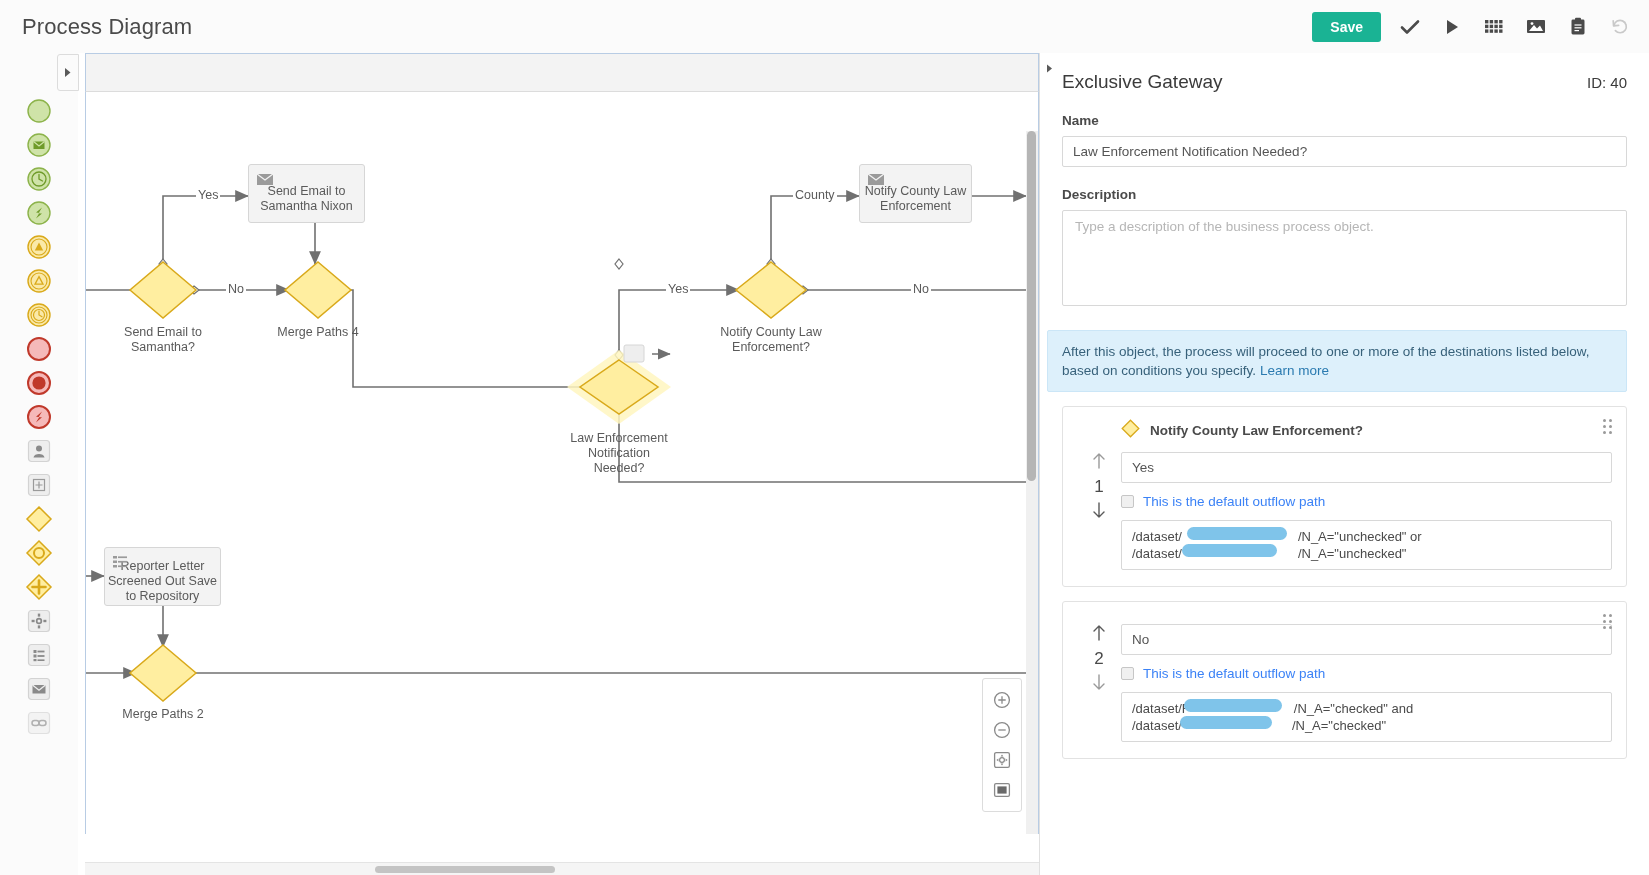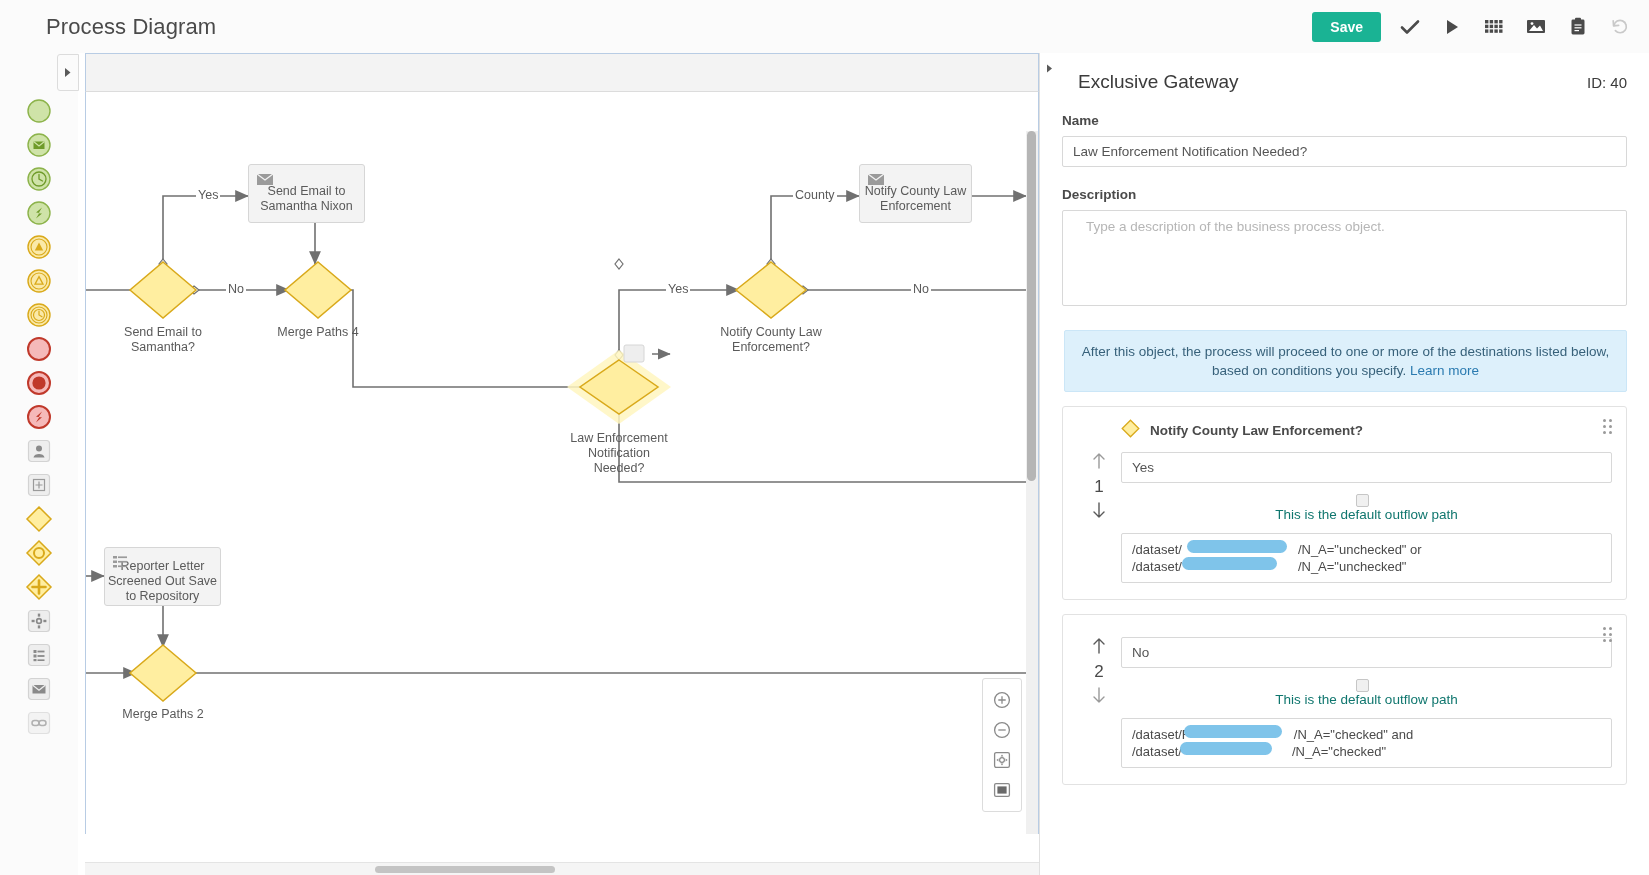--- a/index.html
+++ b/index.html
@@ -10,21 +10,21 @@
     background: #ffffff;
     font-family: "Liberation Sans", sans-serif;
     color: #3b3b3b;
   }
   .app { position: relative; width: 1649px; height: 875px; }
 
   
   .header {
     position: absolute; top: 0; left: 0; width: 1649px; height: 53px;
     background: #fbfbfb;
-    display: flex; align-items: center; padding-left: 24px;
+    display: flex; align-items: center;
   }
   .page-title {
     margin-left: 22px;
     font-size: 22px; font-weight: 400; color: #4a4a4a;
     letter-spacing: .1px;
   }
   .header-tools {
     margin-left: auto; margin-right: 16px;
     display: flex; align-items: center; gap: 16px;
   }
@@ -158,21 +158,21 @@
     overflow: hidden;
   }
   .panel-expander {
     position: absolute; top: 6px; left: 6px;
     cursor: pointer;
   }
   .panel-head {
     display: flex; align-items: baseline;
     padding: 18px 22px 0 22px;
   }
-  .panel-title { font-size: 19px; color: #3b3b3b; margin-left: 16px; }
+  .panel-title { font-size: 19px; color: #3b3b3b; }
   .panel-id { margin-left: auto; font-size: 15px; color: #3b3b3b; }
   .tabs {
     margin: 14px 22px 0 22px;
     border-bottom: 1px solid #e4e4e4;
     display: flex;
   }
   .tab {
     font-size: 14px; color: #3b3b3b;
     padding: 6px 4px 9px 4px;
     border-bottom: 3px solid #1ab394;
@@ -186,31 +186,31 @@
   .text-input {
     width: 100%; height: 31px;
     border: 1px solid #d8d8d8; border-radius: 2px;
     font-size: 13.5px; color: #555; padding: 0 10px;
     font-family: "Liberation Sans", sans-serif;
     background: #fff;
   }
   .text-area {
     width: 100%; height: 96px;
     border: 1px solid #d8d8d8; border-radius: 2px;
-    font-size: 13.5px; color: #555; padding: 8px 23px;
+    font-size: 13.5px; color: #555; padding: 8px 12px;
     font-family: "Liberation Sans", sans-serif;
     resize: none; background: #fff;
   }
   .text-area::placeholder { color: #b6b6b6; }
   .info-box {
-    margin: 20px 22px 0 24px;
+    margin: 20px 22px 0 7px;
     background: #ddf0fb; border: 1px solid #cbe6f7;
     border-radius: 2px;
     padding: 11px 14px;
-    font-size: 13.5px; color: #37617a; line-height: 19px; text-align: center;
+    font-size: 13.5px; color: #37617a; line-height: 19px;
   }
   .info-box a { color: #2a7ab0; text-decoration: none; cursor: pointer; }
 
   .outflow-card {
     margin: 14px 22px 0 22px;
     border: 1px solid #e2e2e2; border-radius: 3px;
     background: #fff;
     padding: 12px 14px 16px 14px;
     position: relative;
   }
@@ -235,23 +235,22 @@
   .of-order {
     width: 44px; display: flex; flex-direction: column; align-items: center;
     color: #8a8a8a;
   }
   .of-order .num { font-size: 17px; color: #4a4a4a; margin: 4px 0; }
   .of-arrow { cursor: pointer; line-height: 1; }
   .of-fields { flex: 1; }
   .of-cond-label {
     display: flex; align-items: center;
     margin: 11px 0 11px 0;
-    font-size: 13.5px; color: #0f766e;
+    font-size: 13.5px; color: #3b82f6;
     cursor: pointer;
-    flex-direction: column;
   }
   .of-check {
     width: 13px; height: 13px;
     border: 1px solid #c6c6c6; background: #f0f0f0;
     border-radius: 2px; margin-right: 9px;
     cursor: pointer;
   }
   .expr-box {
     border: 1px solid #d8d8d8; border-radius: 2px;
     padding: 7px 10px;

